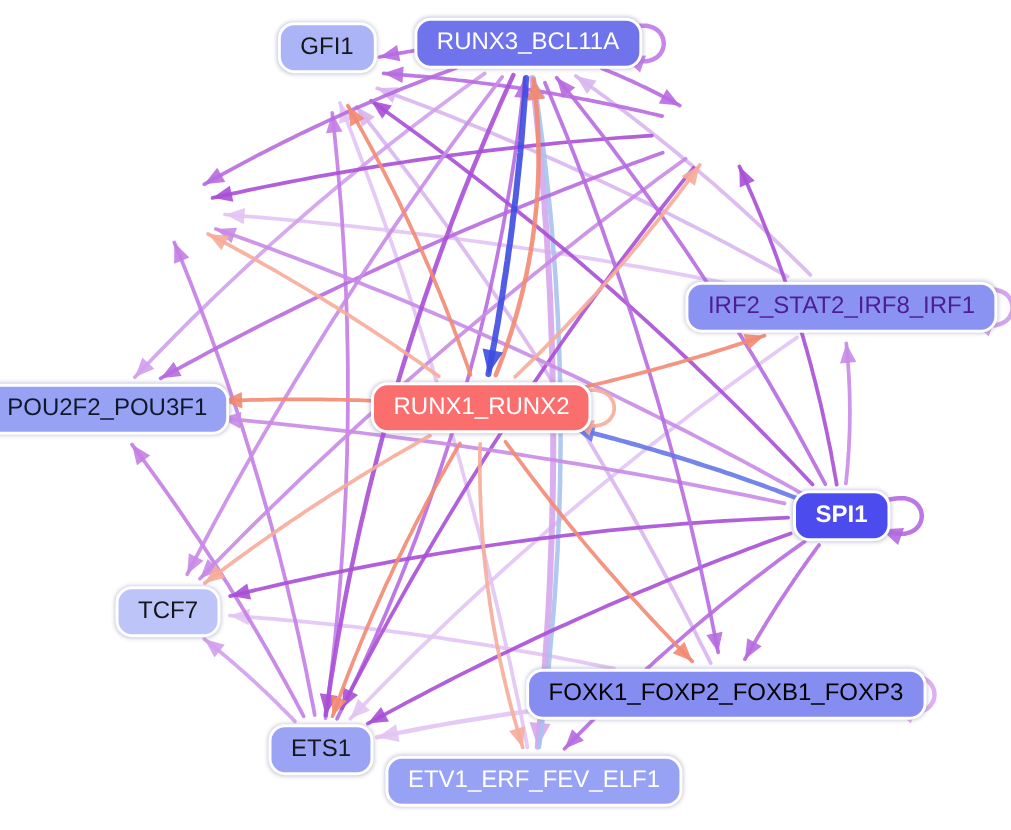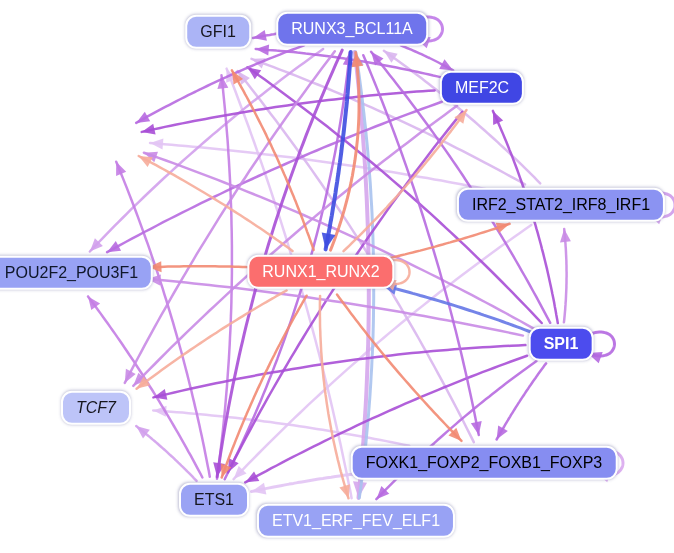--- a/index.html
+++ b/index.html
@@ -136,23 +136,22 @@
       <path d="M587.5 335.0 L590.1 334.0 L592.6 333.2 L595.0 332.6 L597.2 332.3 L599.3 332.1 L601.3 332.1 L603.1 332.2 L604.8 332.6 L606.3 333.0 L607.8 333.6 L609.0 334.3 L610.2 335.1 L611.2 336.0 L612.1 337.0 L612.8 338.1 L613.4 339.2 L613.9 340.3 L614.2 341.5 L614.4 342.8 L614.5 344.0 L614.4 345.2 L614.2 346.5 L613.9 347.7 L613.4 348.8 L612.8 349.9 L612.1 351.0 L611.2 352.0 L610.2 352.9 L609.0 353.7 L607.8 354.4 L606.3 355.0 L604.8 355.4 L603.1 355.8 L601.3 355.9 L599.3 355.9 L597.2 355.7 L595.0 355.4 L592.6 354.8 L590.1 354.0 L587.5 353.0" fill="none" stroke="#B468E0" stroke-width="3" stroke-linecap="round" stroke-linejoin="round" opacity="0.9"></path>
       <polygon points="587.5,353.0 602.7,352.0 598.7,363.3" fill="#B468E0" opacity="0.9"></polygon>
       <path d="M596.0 454.0 L598.6 453.0 L601.1 452.2 L603.5 451.6 L605.7 451.3 L607.8 451.1 L609.8 451.1 L611.6 451.2 L613.3 451.6 L614.8 452.0 L616.3 452.6 L617.5 453.3 L618.7 454.1 L619.7 455.0 L620.6 456.0 L621.3 457.1 L621.9 458.2 L622.4 459.3 L622.7 460.5 L622.9 461.8 L623.0 463.0 L622.9 464.2 L622.7 465.5 L622.4 466.7 L621.9 467.8 L621.3 468.9 L620.6 470.0 L619.7 471.0 L618.7 471.9 L617.5 472.7 L616.3 473.4 L614.8 474.0 L613.3 474.4 L611.6 474.8 L609.8 474.9 L607.8 474.9 L605.7 474.7 L603.5 474.4 L601.1 473.8 L598.6 473.0 L596.0 472.0" fill="none" stroke="#D9A8EE" stroke-width="3" stroke-linecap="round" stroke-linejoin="round" opacity="0.9"></path>
       <polygon points="596.0,472.0 611.2,471.0 607.2,482.3" fill="#D9A8EE" opacity="0.9"></polygon>
       <path d="M382.5 263.0 L385.1 262.0 L387.6 261.2 L390.0 260.6 L392.2 260.3 L394.3 260.1 L396.3 260.1 L398.1 260.2 L399.8 260.6 L401.3 261.0 L402.8 261.6 L404.0 262.3 L405.2 263.1 L406.2 264.0 L407.1 265.0 L407.8 266.1 L408.4 267.2 L408.9 268.3 L409.2 269.5 L409.4 270.8 L409.5 272.0 L409.4 273.2 L409.2 274.5 L408.9 275.7 L408.4 276.8 L407.8 277.9 L407.1 279.0 L406.2 280.0 L405.2 280.9 L404.0 281.7 L402.8 282.4 L401.3 283.0 L399.8 283.4 L398.1 283.8 L396.3 283.9 L394.3 283.9 L392.2 283.7 L390.0 283.4 L387.6 282.8 L385.1 282.0 L382.5 281.0" fill="none" stroke="#F6AC9A" stroke-width="2.5" stroke-linecap="round" stroke-linejoin="round" opacity="0.9"></path>
       <polygon points="382.5,281.0 396.6,280.1 393.0,290.5" fill="#F6AC9A" opacity="0.9"></polygon>
     </svg>
   <div class="nodes-layer">
       <div class="node" style="left: 352px; top: 29px; background: rgb(111, 116, 236); color: rgb(255, 255, 255);"><span>RUNX3_BCL11A</span></div>
       <div class="node" style="left: 218px; top: 32px; background: rgb(171, 180, 246); color: rgb(22, 22, 29);"><span>GFI1</span></div>
-      <div class="node" style="left: 482px; top: 88px; background: rgb(64, 70, 228); color: rgb(255, 255, 255);"><span>MEF2C</span></div>
-      <div class="node" style="left: 561px; top: 205px; background: rgb(139, 147, 242); color: #000000;"><span>IRF2_STAT2_IRF8_IRF1</span></div>
+      <div class="node" style="left: 561px; top: 205px; background: rgb(139, 147, 242); color: #4c1d95;"><span>IRF2_STAT2_IRF8_IRF1</span></div>
       <div class="node" style="left: 70px; top: 273px; background: rgb(152, 162, 244); color: #0f172a; padding-left: 16px;"><span>POU2F2_POU3F1</span></div>
       <div class="node" style="left: 321px; top: 272px; background: rgb(251, 110, 110); color: rgb(255, 255, 255);"><span>RUNX1_RUNX2</span></div>
       <div class="node" style="left: 561px; top: 344px; background: rgb(76, 76, 238); color: rgb(255, 255, 255); font-weight: bold;"><span>SPI1</span></div>
-      <div class="node" style="left: 96px; top: 408px; background: rgb(189, 196, 248); color: rgb(22, 22, 29); font-style: italic;"><span>TCF7</span></div>
+      <div class="node" style="left: 112px; top: 408px; background: rgb(189, 196, 248); color: rgb(22, 22, 29);"><span>TCF7</span></div>
       <div class="node" style="left: 484px; top: 463px; background: rgb(134, 141, 241); color: #000000;"><span>FOXK1_FOXP2_FOXB1_FOXP3</span></div>
       <div class="node" style="left: 214px; top: 500px; background: rgb(154, 163, 244); color: rgb(22, 22, 29);"><span>ETS1</span></div>
       <div class="node" style="left: 356px; top: 521px; background: rgb(152, 162, 244); color: rgb(255, 255, 255);"><span>ETV1_ERF_FEV_ELF1</span></div>
     </div>
 </div>
 
 </body></html>

